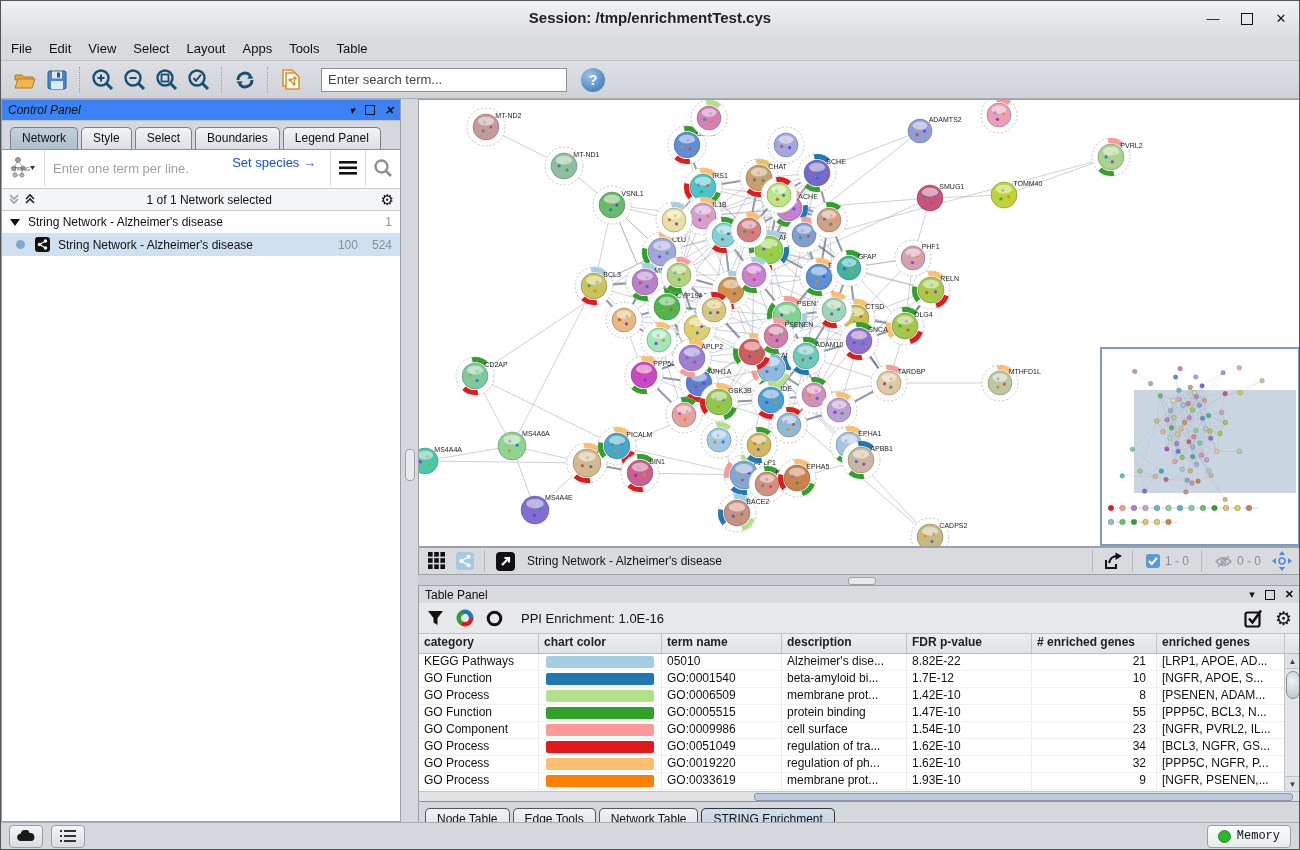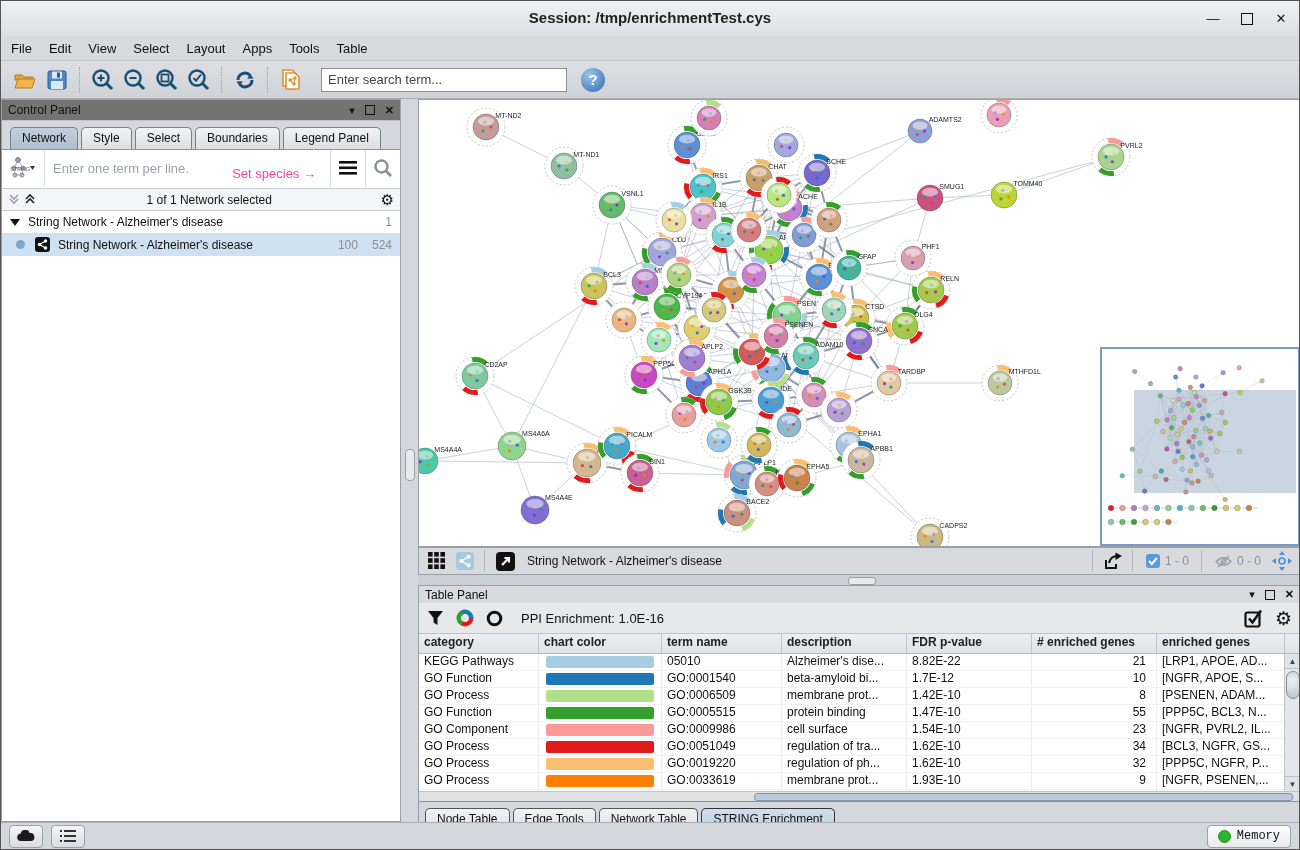--- a/index.html
+++ b/index.html
@@ -22,34 +22,34 @@
   .tb-btn{width:30px;height:30px;display:flex;align-items:center;justify-content:center;margin:0 1px;}
   .tb-sep{width:1px;height:26px;border-left:1px dotted #9aa0a8;margin:0 6px;}
   .tb-search{width:232px;height:22px;border:1px solid #8a8f98;background:#fff;font-size:13px;padding:0 6px;
     font-family:"Liberation Sans",sans-serif;color:#333;margin-left:14px;}
   .tb-search::placeholder{color:#444;}
   .help-btn{margin-left:14px;width:24px;height:24px;border-radius:50%;
     background:radial-gradient(circle at 35% 30%,#9cc4e8,#4d86c4 70%);color:#fff;font-weight:bold;font-size:15px;
     display:flex;align-items:center;justify-content:center;}
   
   .control-panel{position:absolute;left:0;top:98px;width:400px;bottom:27px;background:#fff;border:1px solid #9aa0a8;box-sizing:border-box;}
-  .cp-header{height:20px;background:#737373;display:flex;align-items:center;padding:0 6px;border-bottom:1px solid #bfc2c8;}
+  .cp-header{height:20px;background:#3b82f6;display:flex;align-items:center;padding:0 6px;border-bottom:1px solid #bfc2c8;font-style:italic;}
   .cp-header .cp-title{font-size:12px;flex:1;}
   .panel-ctl{display:flex;align-items:center;gap:10px;font-size:11px;color:#111;}
   .cp-tabs{height:26px;background:#d4d7dc;display:flex;align-items:flex-end;padding:2px 8px 0;gap:3px;border-bottom:1px solid #8d929a;}
   .cp-tab{font-size:12px;padding:3px 11px 4px;border:1px solid #7a7f87;border-bottom:none;border-radius:5px 5px 0 0;
     background:linear-gradient(#f2f3f5,#dcdfe3);}
   .cp-tab.active{background:linear-gradient(#c2d0dd,#aebfcd);}
   .string-row{height:38px;display:flex;border-bottom:1px solid #c8ccd2;background:#fff;}
   .string-logo{width:42px;height:36px;display:flex;align-items:center;justify-content:center;border-right:1px solid #d8dade;}
   .string-input-wrap{flex:1;position:relative;height:36px;}
   .string-input{width:100%;height:100%;border:none;outline:none;font-size:13px;padding:0 8px;box-sizing:border-box;
     font-family:"Liberation Sans",sans-serif;color:#333;}
   .string-input::placeholder{color:#9aa0a8;}
-  .species-hint{position:absolute;right:14px;top:16px;font-size:13px;color:#ec4899;pointer-events:none;}
+  .species-hint{position:absolute;right:14px;top:5px;font-size:13px;color:#1d4ed8;pointer-events:none;}
   .sq-btn{width:34px;height:36px;display:flex;align-items:center;justify-content:center;border-left:1px solid #d8dade;}
   .net-status-row{height:21px;display:flex;align-items:center;background:#f4f5f6;border-bottom:1px solid #c8ccd2;padding:0 6px;}
   .net-status-row .status-text{flex:1;text-align:center;font-size:12px;}
   .gear-glyph{font-size:15px;line-height:15px;color:#111;}
   .tree-root-row{height:22px;display:flex;align-items:center;padding:0 8px;font-size:12px;background:#fff;}
   .tree-root-row .lbl{flex:1;margin-left:8px;}
   .tree-child-row{height:23px;display:flex;align-items:center;padding:0 8px 0 14px;font-size:12px;background:#cfe0f0;}
   .tree-child-row .lbl{flex:1;margin-left:8px;}
   .count{color:#8a8f98;margin-left:14px;}
   .tri-down{width:0;height:0;border-left:5px solid transparent;border-right:5px solid transparent;border-top:7px solid #111;}

